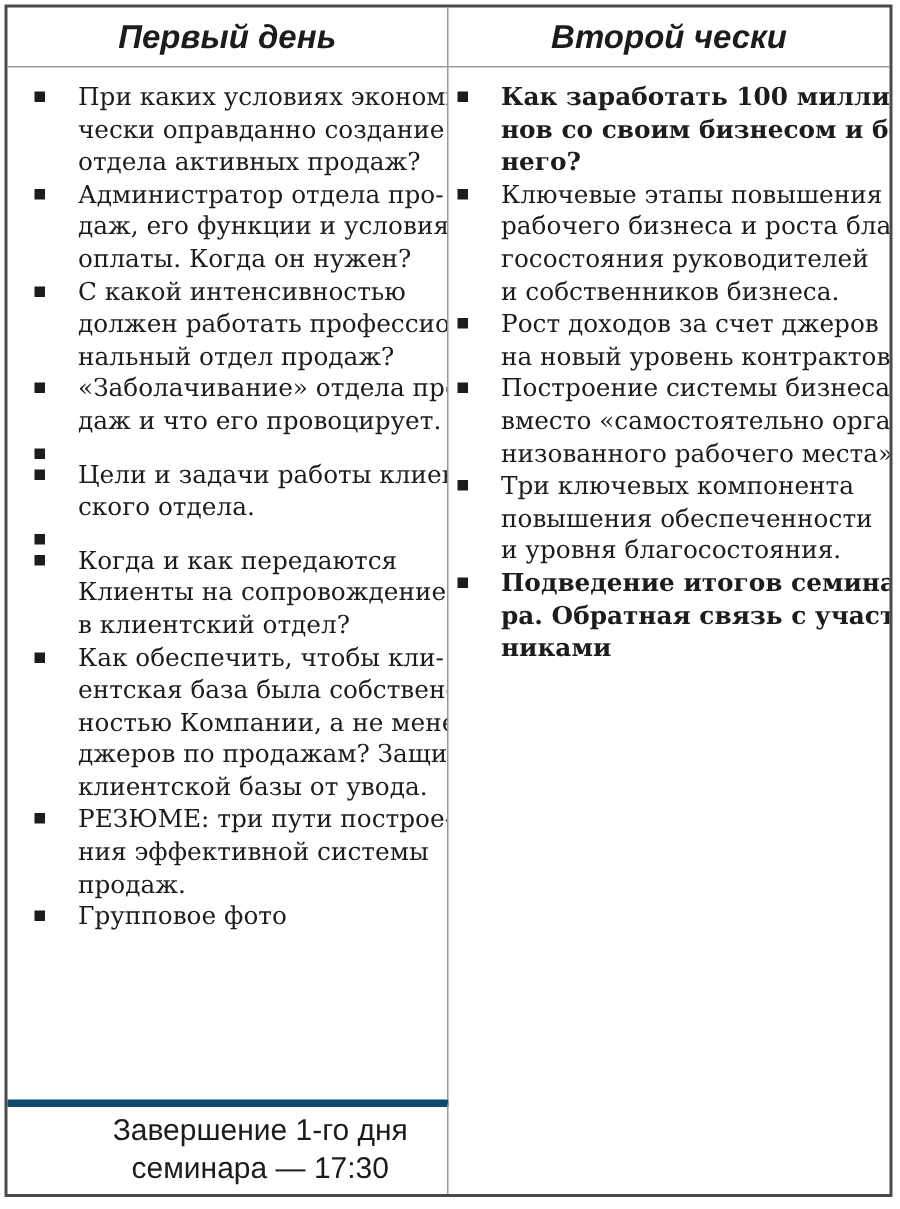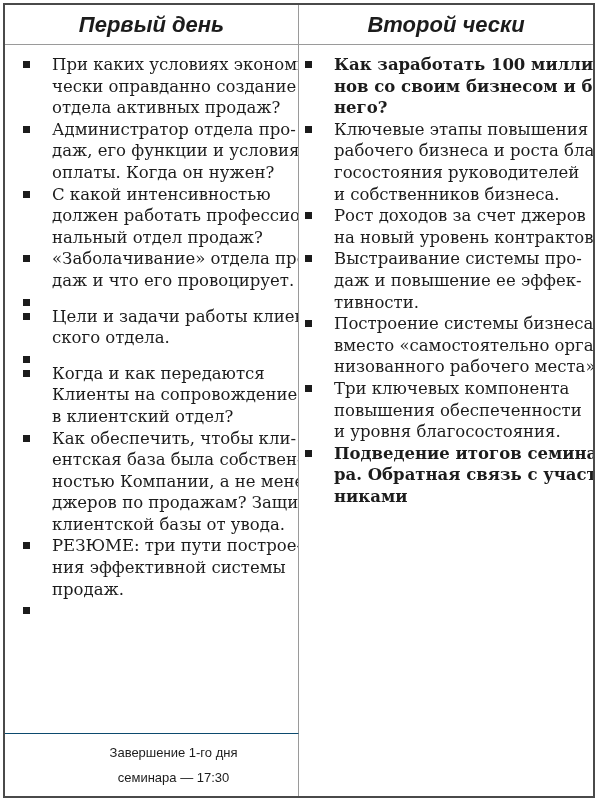--- a/index.html
+++ b/index.html
@@ -34,25 +34,25 @@
     color: #1c1c1c;
   }
   ul.topics { margin: 0; padding: 0; list-style: none; }
   li.topic { display: flex; align-items: flex-start; }
   .bullet { flex: none; width: 7px; height: 7px; background: #1c1c1c; margin-top: 7px; }
   .body-left  .bullet { margin-left: 18px; margin-right: 22px; }
   .body-right .bullet { margin-left: 6px;  margin-right: 22px; }
   .txt { white-space: pre; }
   .txt.bold { font-weight: bold; }
   .footer {
-    border-top: 1px solid #0c4a6e;
+    border-top: 5px solid #0c4a6e;
     display: flex; align-items: center; justify-content: center;
     text-align: center;
     font-family: "Liberation Sans", sans-serif;
-    font-size: 13px; line-height: 25px;
+    font-size: 20px; line-height: 25px;
     color: #1c1c1c;
     white-space: pre-line;
     padding-left: 44px;
   }
 </style>
 </head>
 <body>
 
 <div class="table">
 
@@ -111,20 +111,21 @@
 клиентской базы от увода.</span>
         </li>
         <li class="topic">
           <span class="bullet"></span>
           <span class="txt">РЕЗЮМЕ: три пути построе-
 ния эффективной системы
 продаж.</span>
         </li>
         <li class="topic">
           <span class="bullet"></span>
+          <span class="txt">Групповое фото</span>
         </li>
       </ul>
   </div>
 
   <div class="cell bodycell body-right">
     <ul class="topics" id="list-1">
         <li class="topic">
           <span class="bullet"></span>
           <span class="txt bold">Как заработать 100 миллио-
 нов со своим бизнесом и без
@@ -134,26 +135,20 @@
           <span class="bullet"></span>
           <span class="txt">Ключевые этапы повышения
 рабочего бизнеса и роста бла-
 госостояния руководителей
 и собственников бизнеса.</span>
         </li>
         <li class="topic">
           <span class="bullet"></span>
           <span class="txt">Рост доходов за счет джеров
 на новый уровень контрактов.</span>
-        </li>
-        <li class="topic">
-          <span class="bullet"></span>
-          <span class="txt">Выстраивание системы про-
-даж и повышение ее эффек-
-тивности.</span>
         </li>
         <li class="topic">
           <span class="bullet"></span>
           <span class="txt">Построение системы бизнеса
 вместо «самостоятельно орга-
 низованного рабочего места».</span>
         </li>
         <li class="topic">
           <span class="bullet"></span>
           <span class="txt">Три ключевых компонента

